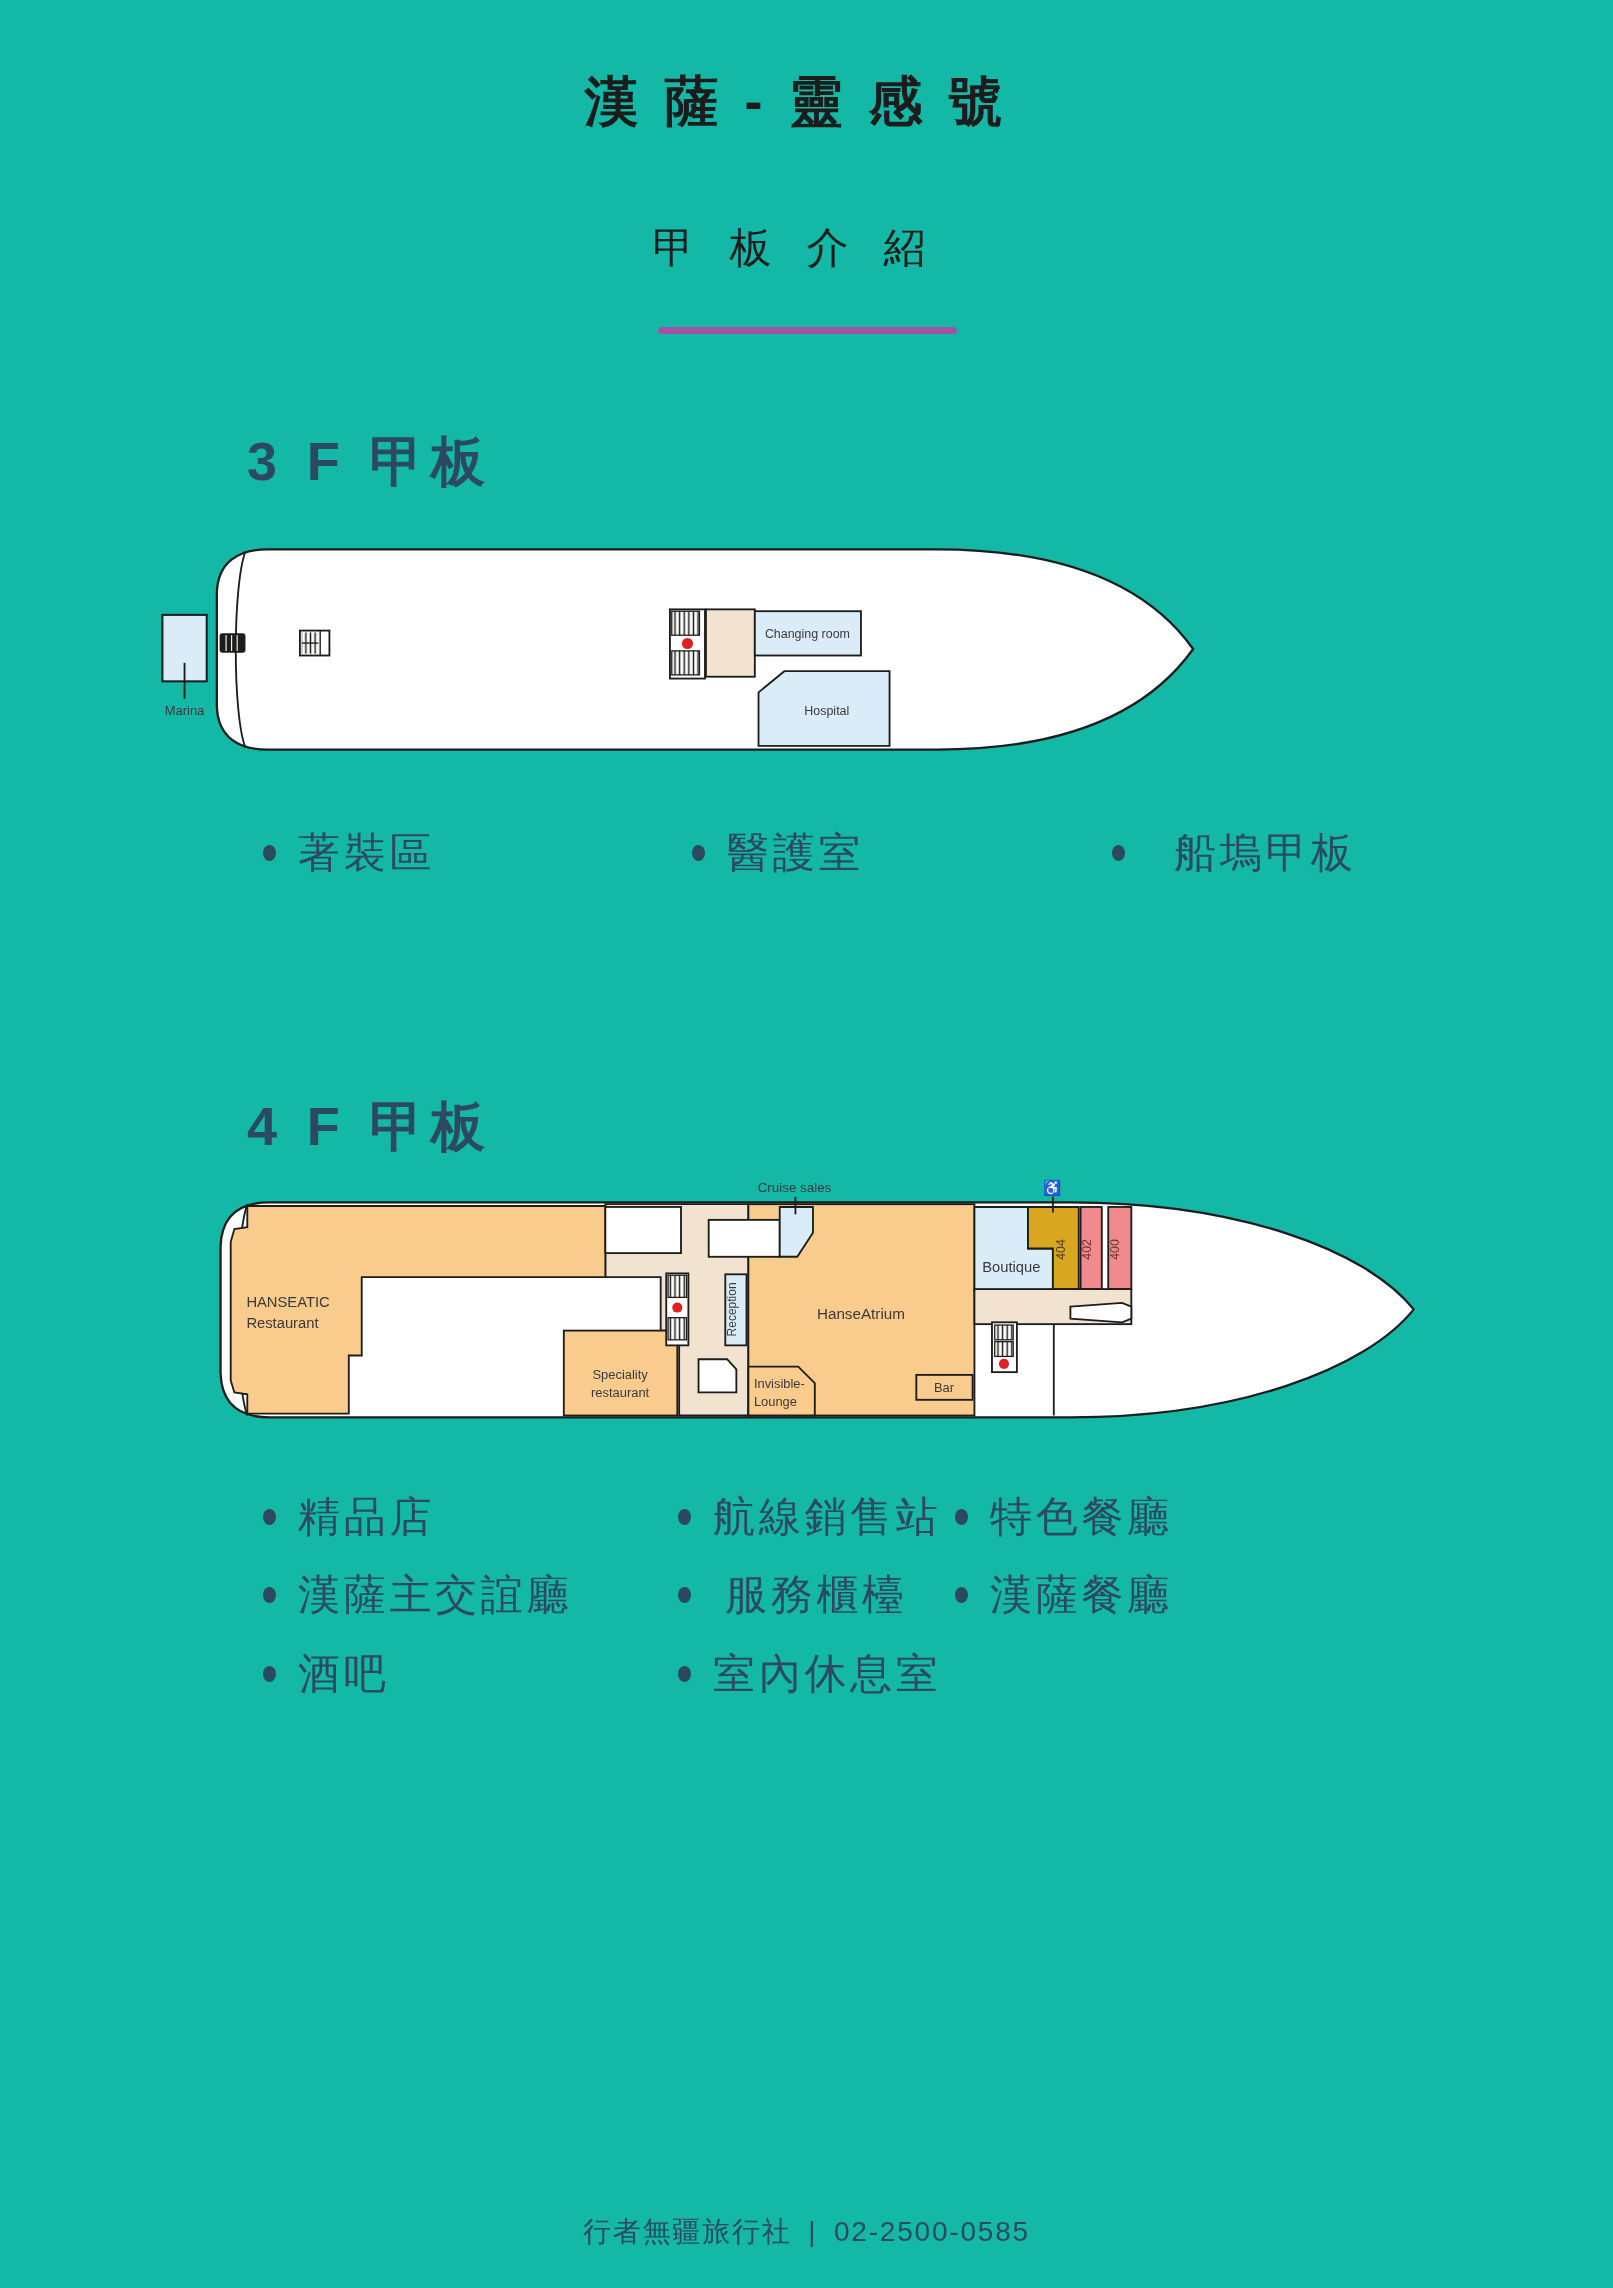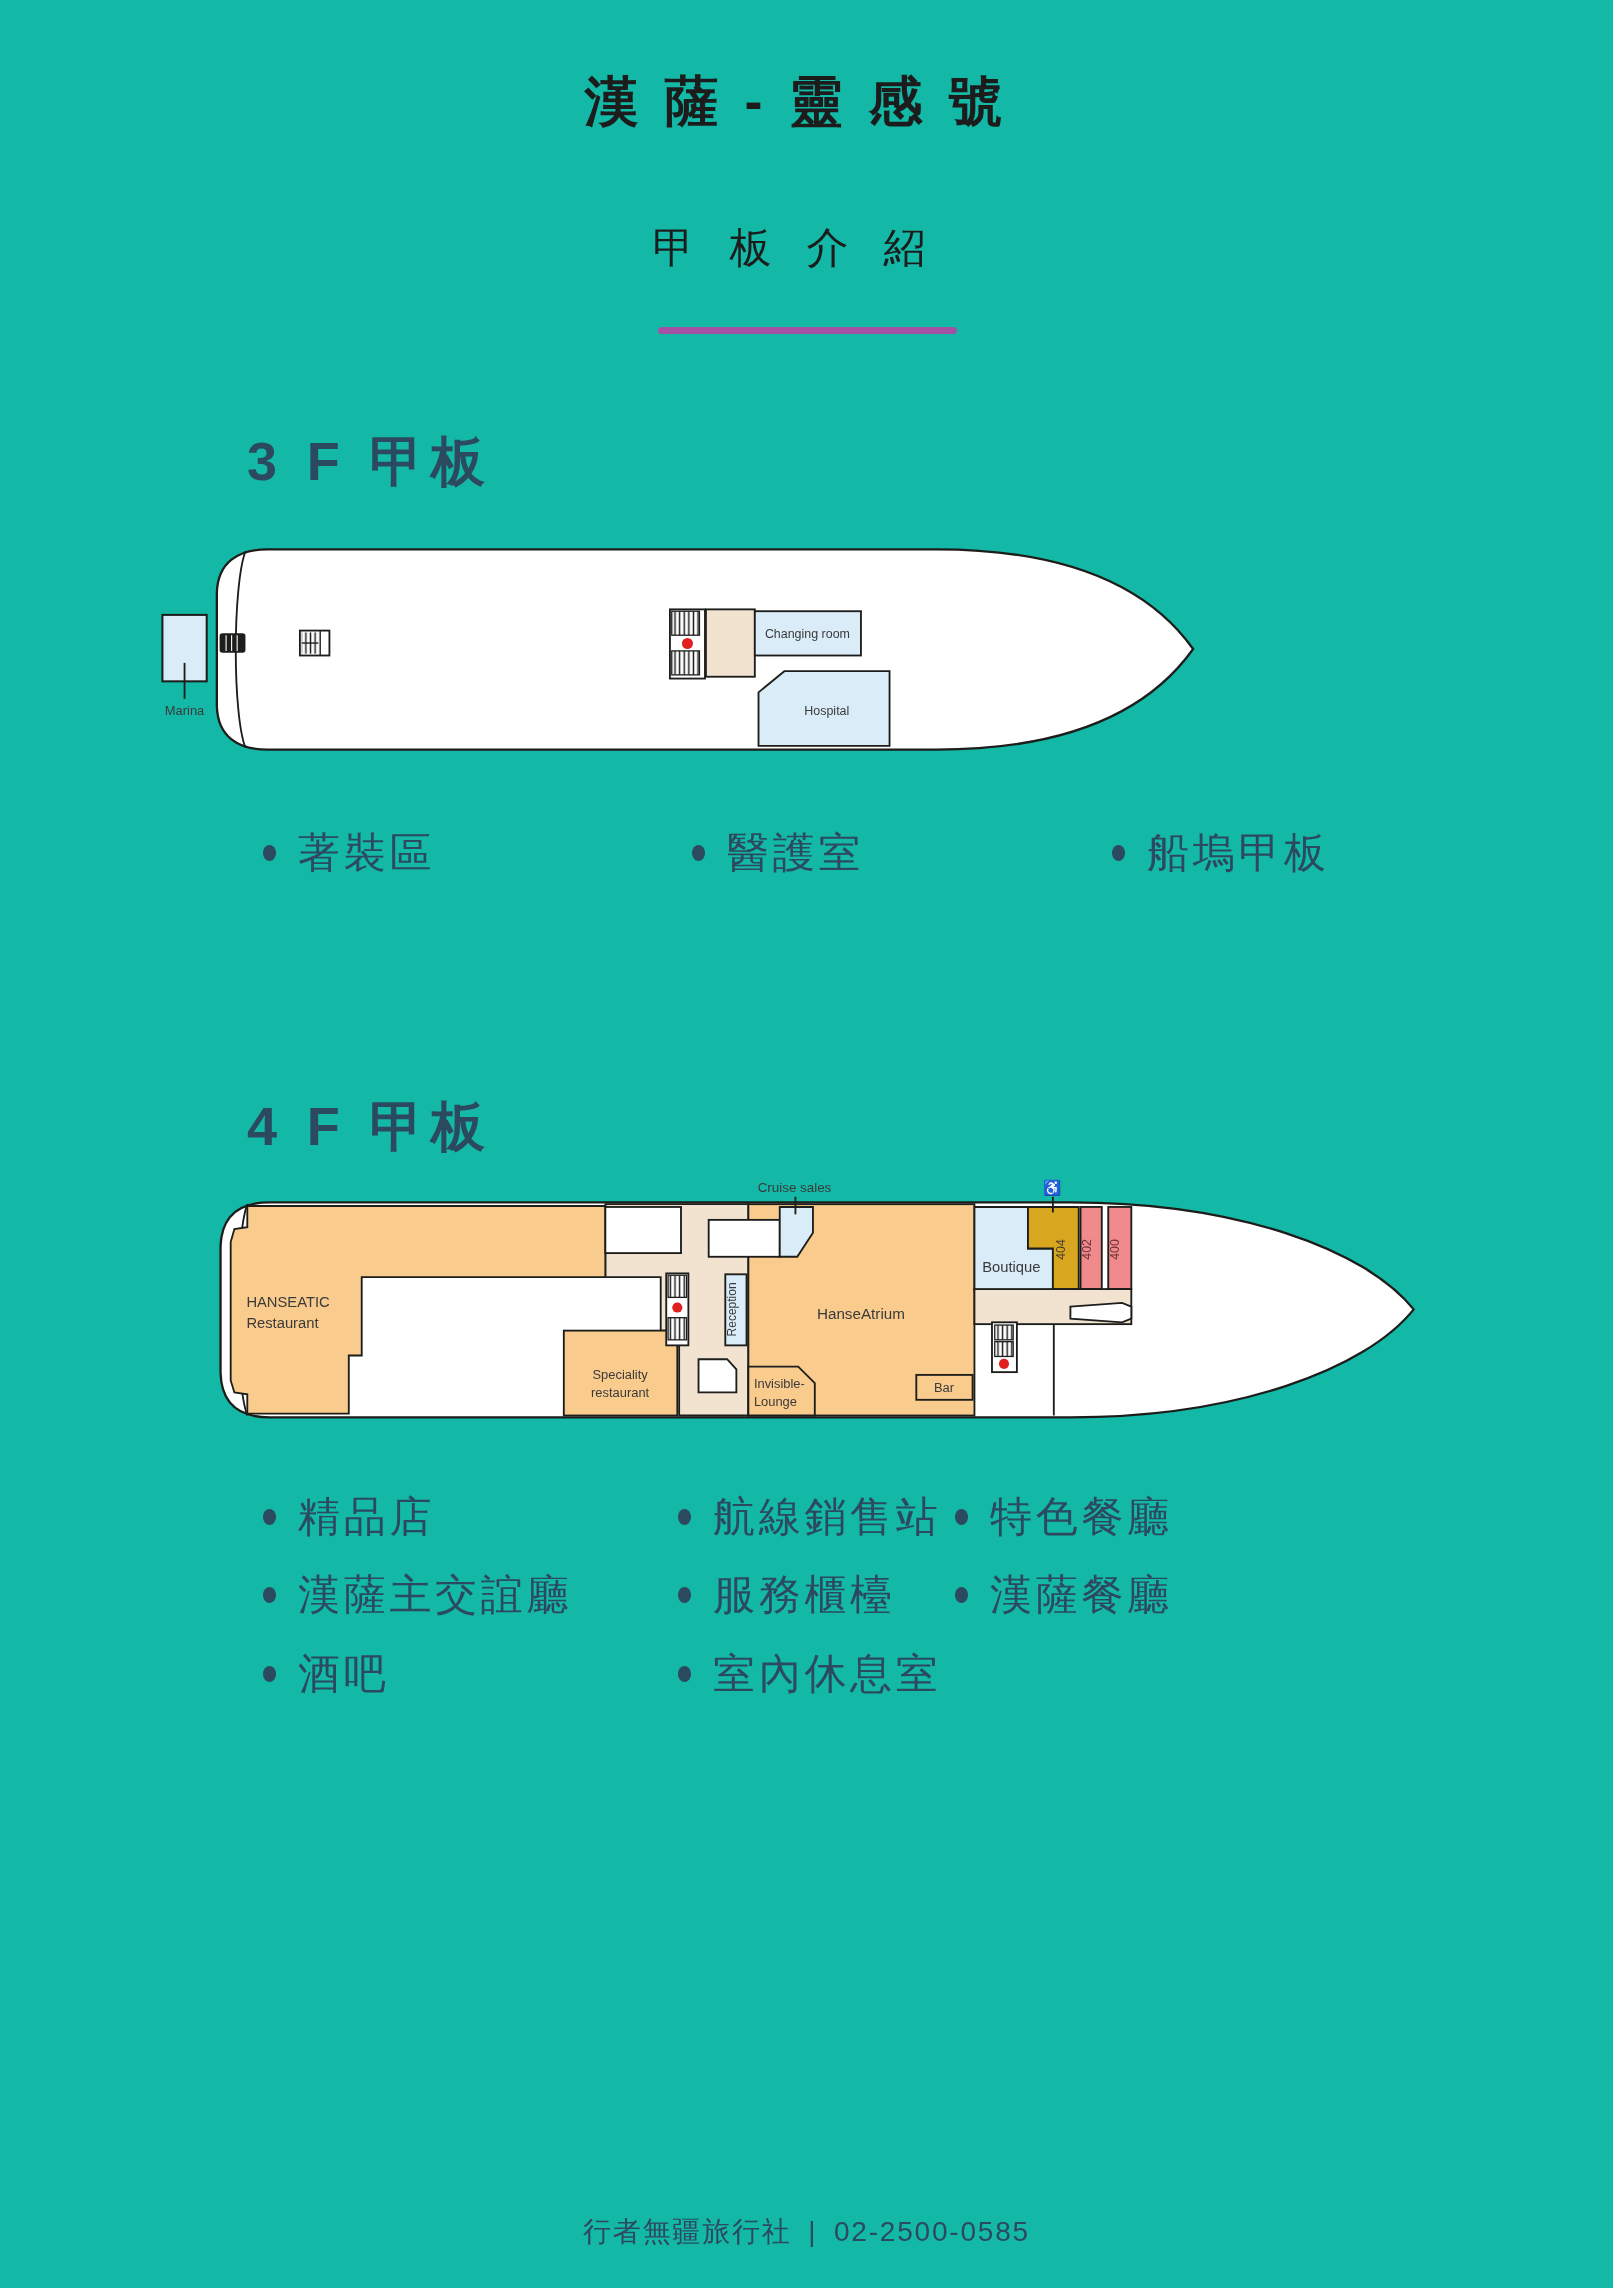--- a/index.html
+++ b/index.html
@@ -79,21 +79,21 @@
   </svg>
 
   <div class="abs feature" style="left:263px;top:827px;">
     <span class="bullet"></span>
     <span class="ftext">著裝區</span>
   </div>
   <div class="abs feature" style="left:692px;top:827px;">
     <span class="bullet"></span>
     <span class="ftext">醫護室</span>
   </div>
-  <div class="abs feature" style="left:1112px;top:827px;">
+  <div class="abs feature" style="left:1112px;top:827px;gap:27px;">
     <span class="bullet"></span>
     <span class="ftext">船塢甲板</span>
   </div>
 
   <div class="abs deck-heading" id="deck4-heading">4 F 甲板</div>
 
   <svg class="abs" style="left:0;top:1168px;" width="1613" height="268" viewBox="0 0 1748 290">
     <defs>
       <pattern id="st4" width="5" height="6" patternUnits="userSpaceOnUse">
         <rect width="5" height="6" fill="#ffffff"></rect>
@@ -180,21 +180,21 @@
   </div>
   <div class="abs feature" style="left:263px;top:1648px;">
     <span class="bullet"></span>
     <span class="ftext">酒吧</span>
   </div>
 
   <div class="abs feature" style="left:678px;top:1491px;">
     <span class="bullet"></span>
     <span class="ftext">航線銷售站</span>
   </div>
-  <div class="abs feature" style="left:678px;top:1569px;">
+  <div class="abs feature" style="left:678px;top:1569px;gap:12px;">
     <span class="bullet"></span>
     <span class="ftext">服務櫃檯</span>
   </div>
   <div class="abs feature" style="left:678px;top:1648px;">
     <span class="bullet"></span>
     <span class="ftext">室內休息室</span>
   </div>
 
   <div class="abs feature" style="left:955px;top:1491px;">
     <span class="bullet"></span>

